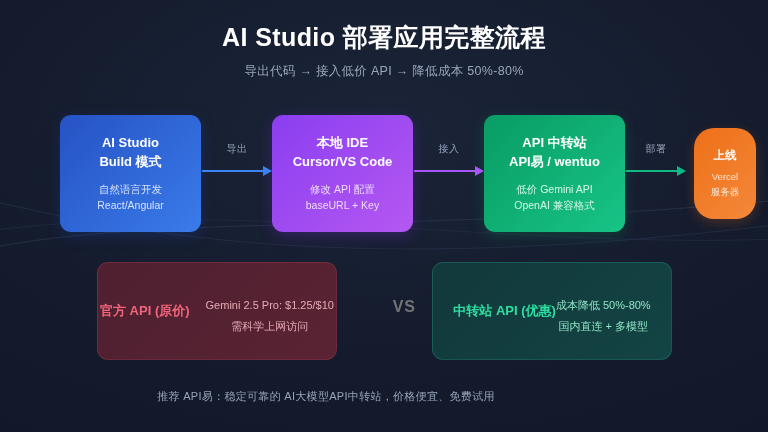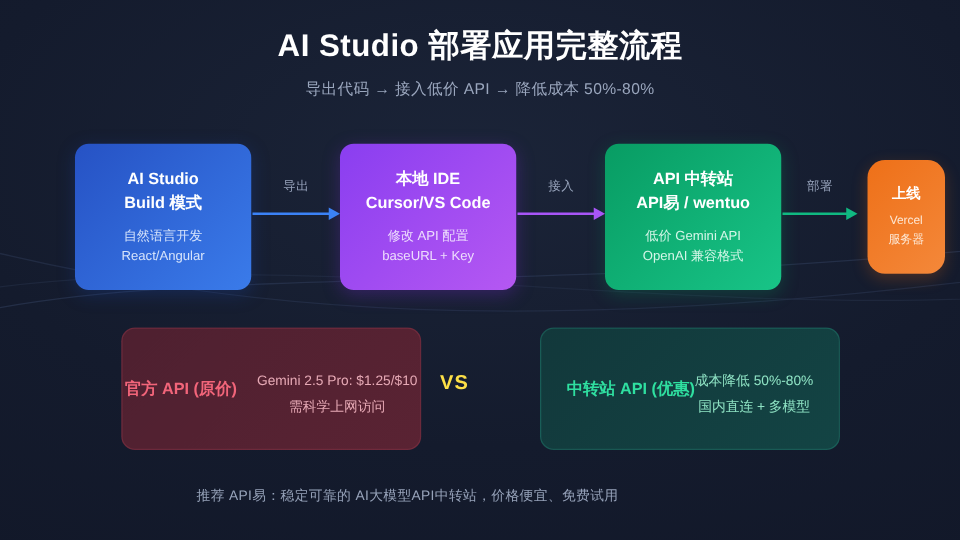--- a/index.html
+++ b/index.html
@@ -51,21 +51,21 @@
   #box-ide .fb-sub{ color:#eddcfd; }
 
   #box-relay{
     left:484px; top:115px; width:141px; height:117px;
     background:linear-gradient(135deg,#089c63 0%,#18c487 100%);
     box-shadow:0 4px 14px rgba(10,130,85,.32);
   }
   #box-relay .fb-sub{ color:#d4f6e8; }
 
   #box-live{
-    left:694px; top:128px; width:62px; height:91px; border-radius:14px;
+    left:694px; top:128px; width:62px; height:91px; border-radius:20px;
     background:linear-gradient(135deg,#ee7018 0%,#f4883a 100%);
     box-shadow:0 4px 12px rgba(190,90,20,.3);
   }
   #box-live .fb-title{ font-size:11.5px; }
   #box-live .fb-sub{ font-size:9.5px; color:#fde6d2; margin-top:6px; }
 
   
   .arrow{ position:absolute; height:26px; display:flex; align-items:center; }
   .arrow .shaft{ height:2px; flex:1 1 auto; }
   .arrow .head{
@@ -105,22 +105,22 @@
   #cmp-relay{
     left:432px;
     background:linear-gradient(135deg,#12383b 0%,#134444 100%);
     border:1px solid rgba(40,150,130,.32);
   }
   #cmp-relay .cmp-title{ color:#2fdfa0; }
   #cmp-relay .cmp-line{ color:#8fe3c4; }
   #cmp-relay .cmp-lines{ margin-top:8px; }
 
   #vs-badge{
-    position:absolute; left:352px; top:298px; width:64px; text-align:left;
-    font-size:16px; font-weight:bold; color:#fde047; letter-spacing:1px;
+    position:absolute; left:352px; top:298px; width:64px; text-align:right;
+    font-size:16px; font-weight:bold; color:#737373; letter-spacing:1px;
   }
 
   
   #footer{
     position:absolute; left:0; top:389px; width:652px; text-align:center;
     font-size:11px; color:#97a3ba; letter-spacing:.3px;
   }
 </style>
 </head>
 <body>

